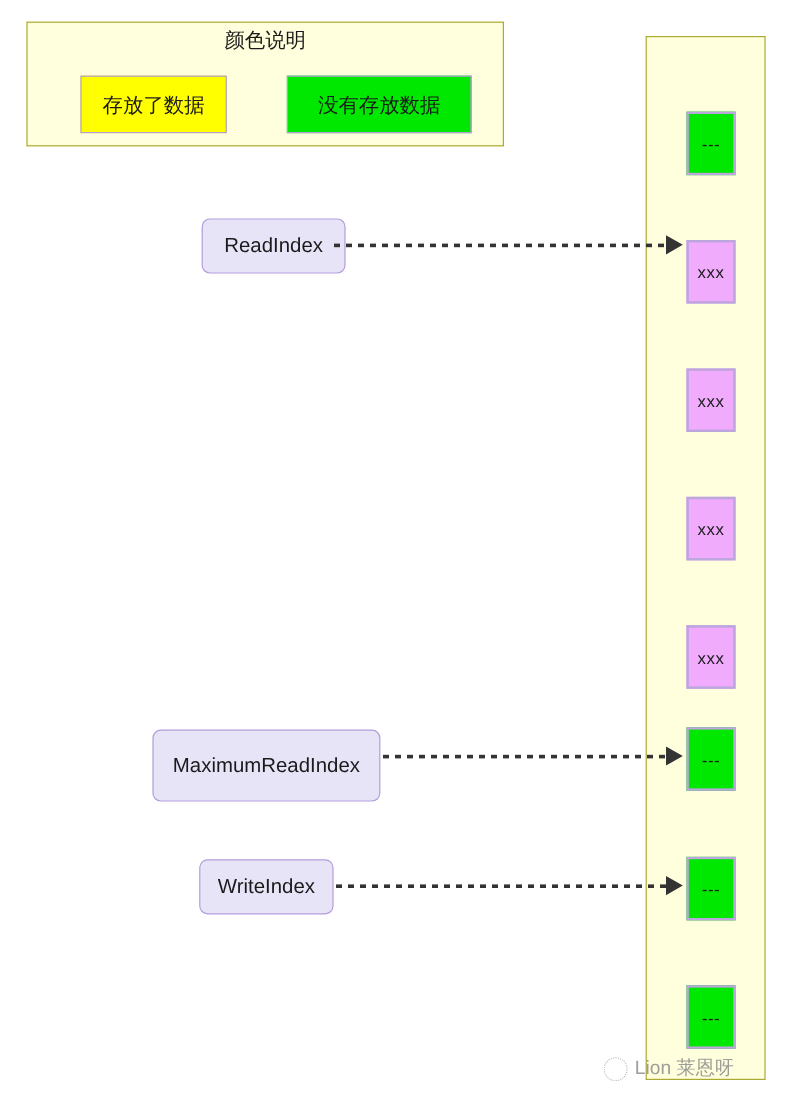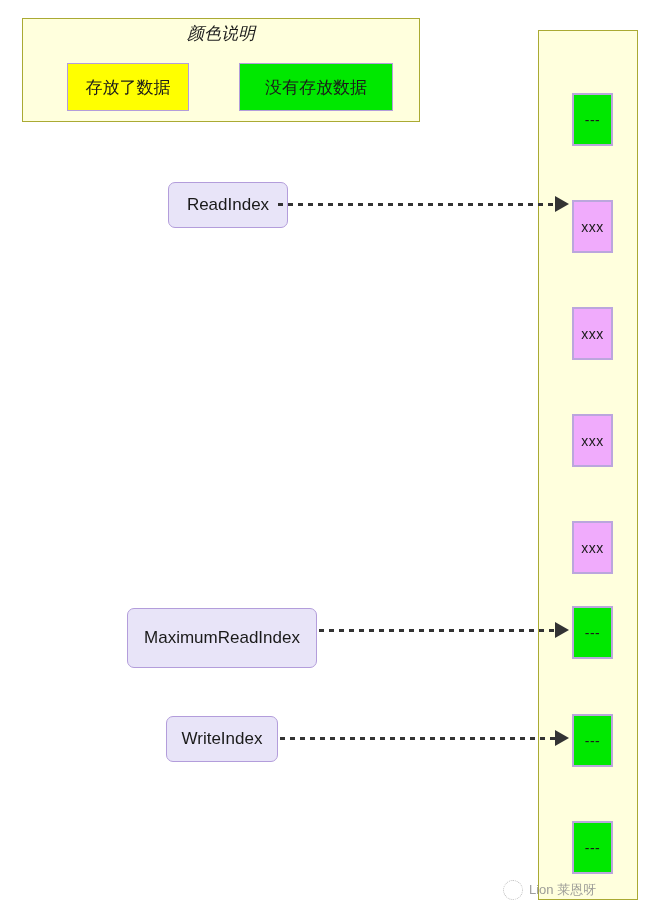--- a/index.html
+++ b/index.html
@@ -28,21 +28,20 @@
   }
   #legend-title {
     position: absolute;
     top: 4px;
     left: 0;
     width: 100%;
     text-align: center;
     font-size: 17px;
     color: #1a1a1a;
     line-height: 22px;
-    font-style: italic;
   }
   .legend-swatch {
     position: absolute;
     top: 44px;
     box-sizing: border-box;
     border: 1.5px solid #b39ddb;
     display: flex;
     align-items: center;
     justify-content: center;
     font-size: 17px;
@@ -130,21 +129,21 @@
   #arrowhead-writeindex       { left: 555px; top: 730px; }
 
   
   #watermark {
     position: absolute;
     left: 503px;
     top: 880px;
     display: flex;
     align-items: center;
     gap: 6px;
-    font-size: 13px;
+    font-size: 16px;
     color: #8c8c8c;
     opacity: 0.85;
   }
   #watermark-icon {
     width: 18px; height: 18px;
     border-radius: 50%;
     border: 1.5px dotted #b0b0b0;
     display: inline-block;
     flex: 0 0 auto;
   }

